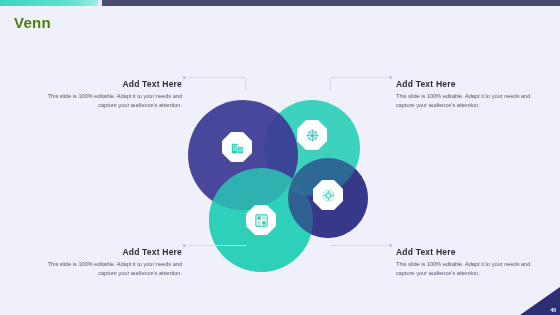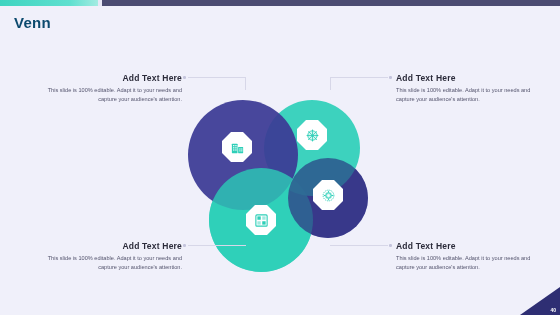--- a/index.html
+++ b/index.html
@@ -40,30 +40,30 @@
     height: 6px;
     background: #e8e8f6;
   }
   
   .header-title {
     position: absolute;
     top: 14px;
     left: 14px;
     font-size: 15px;
     font-weight: bold;
-    color: #0c4a6e;
+    color: #4d7c0f;
     letter-spacing: .3px;
   }
   
   .txtblock { position: absolute; width: 152px; }
   .txtblock .ttl {
     font-size: 8.5px;
     font-weight: bold;
     color: #2b2b3a;
-    margin: 3px 0 3px 0;
+    margin: 9px 0 3px 0;
     letter-spacing: .2px;
   }
   .txtblock .body {
     font-size: 5.6px;
     line-height: 1.65;
     color: #55556e;
     margin: 0;
   }
   .tb-tl { top: 70px; left: 30px;  text-align: right; }
   .tb-tr { top: 70px; left: 396px; text-align: left;  }

